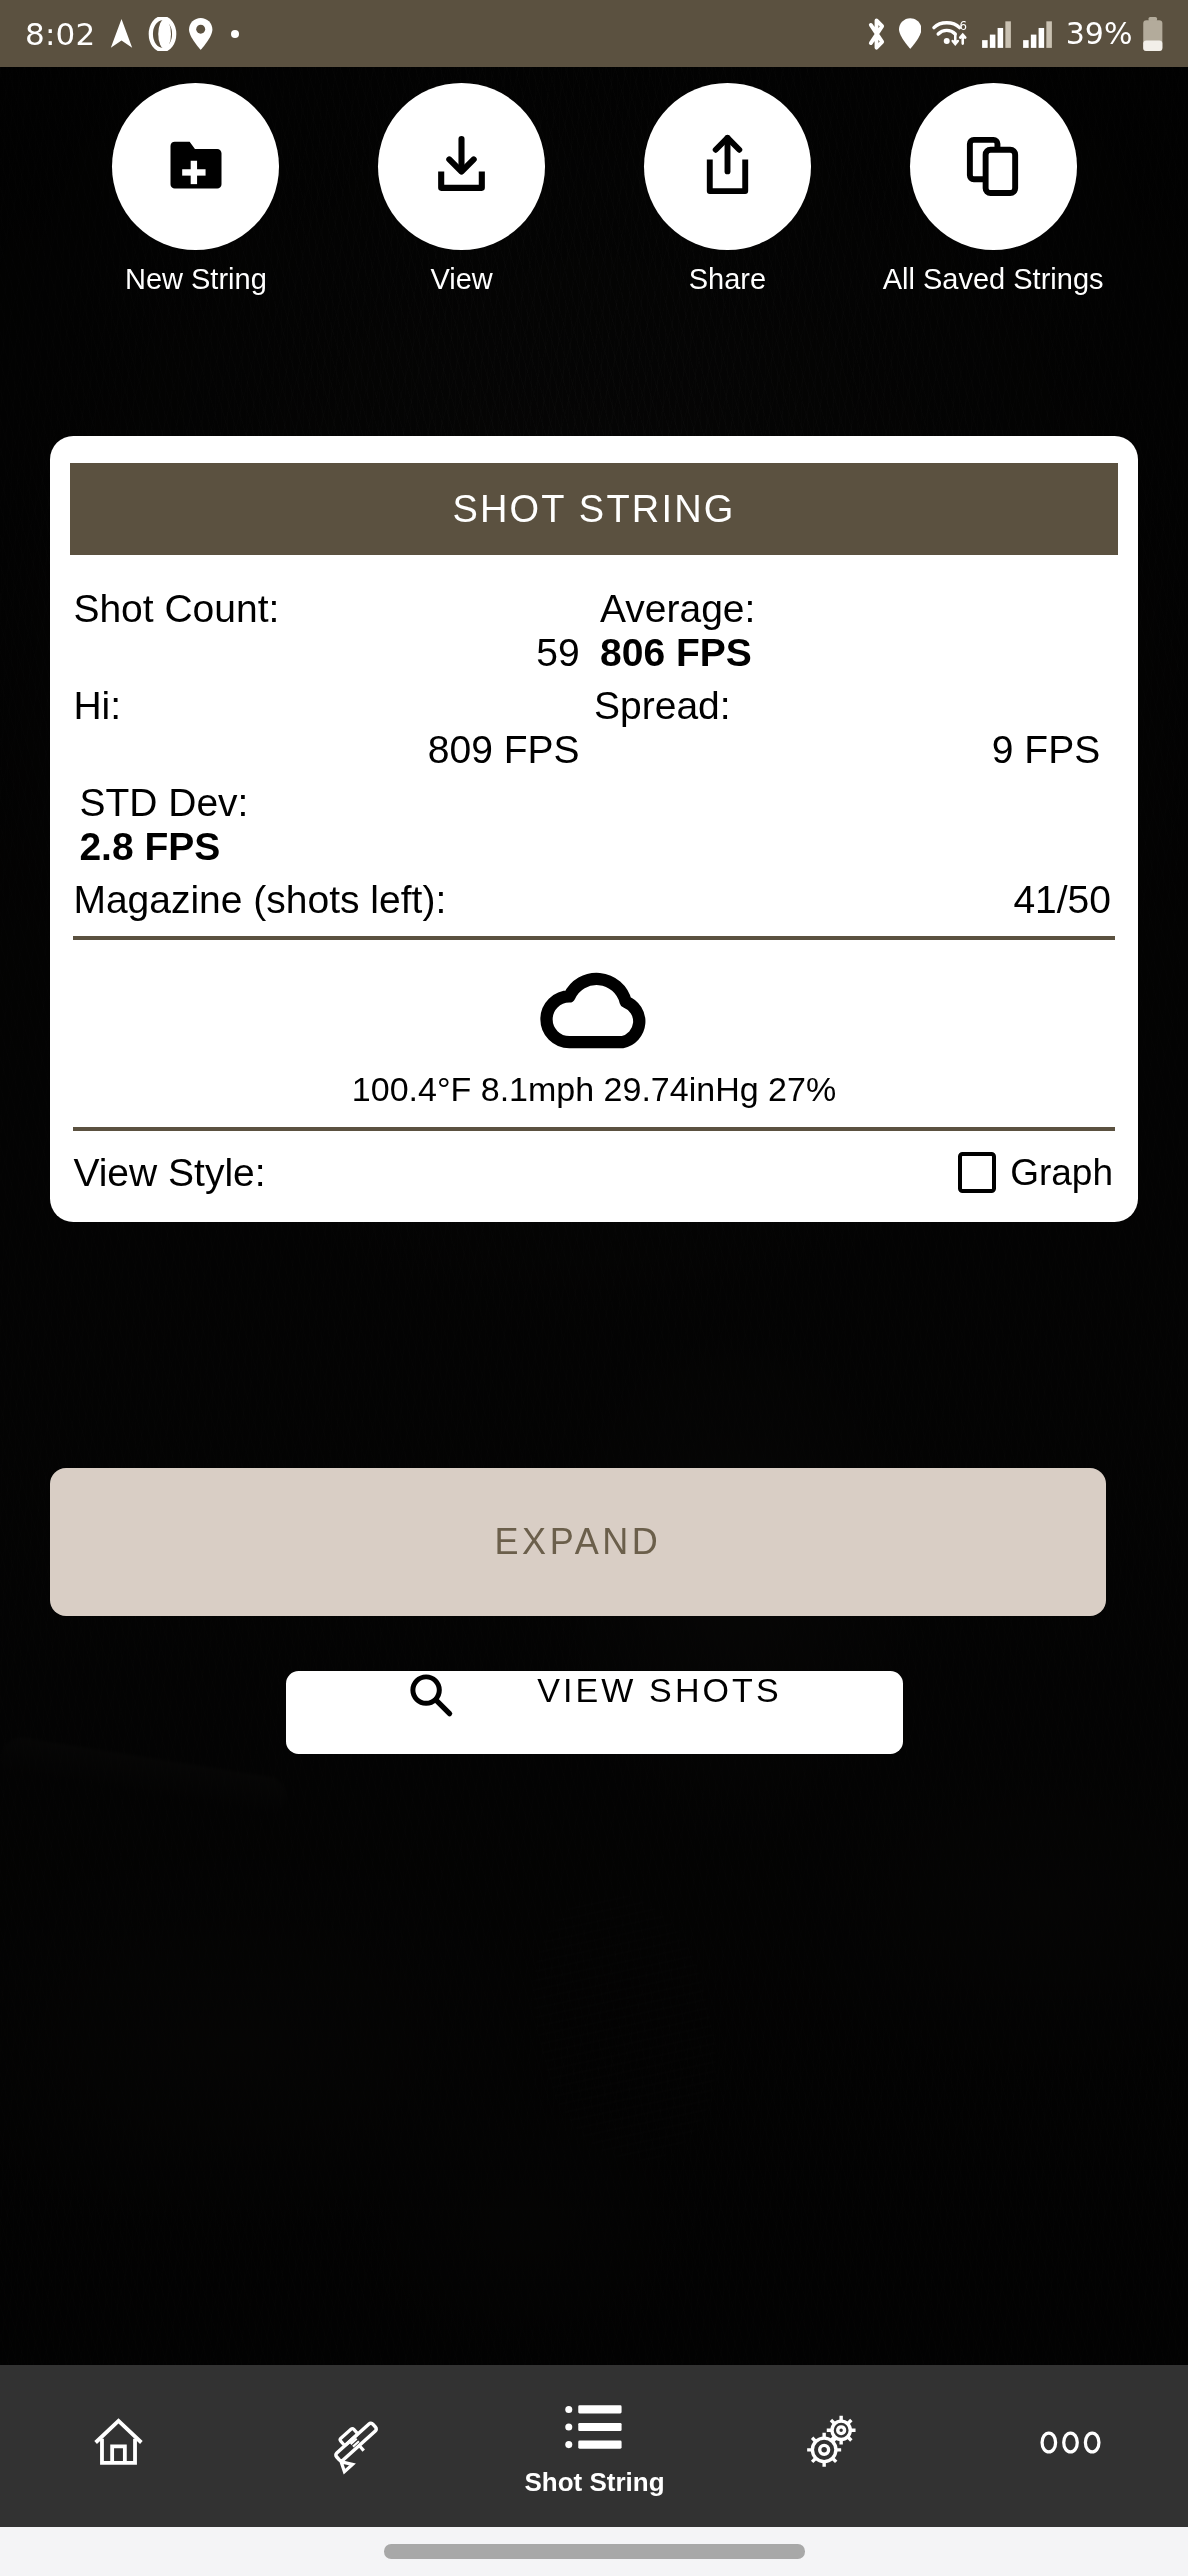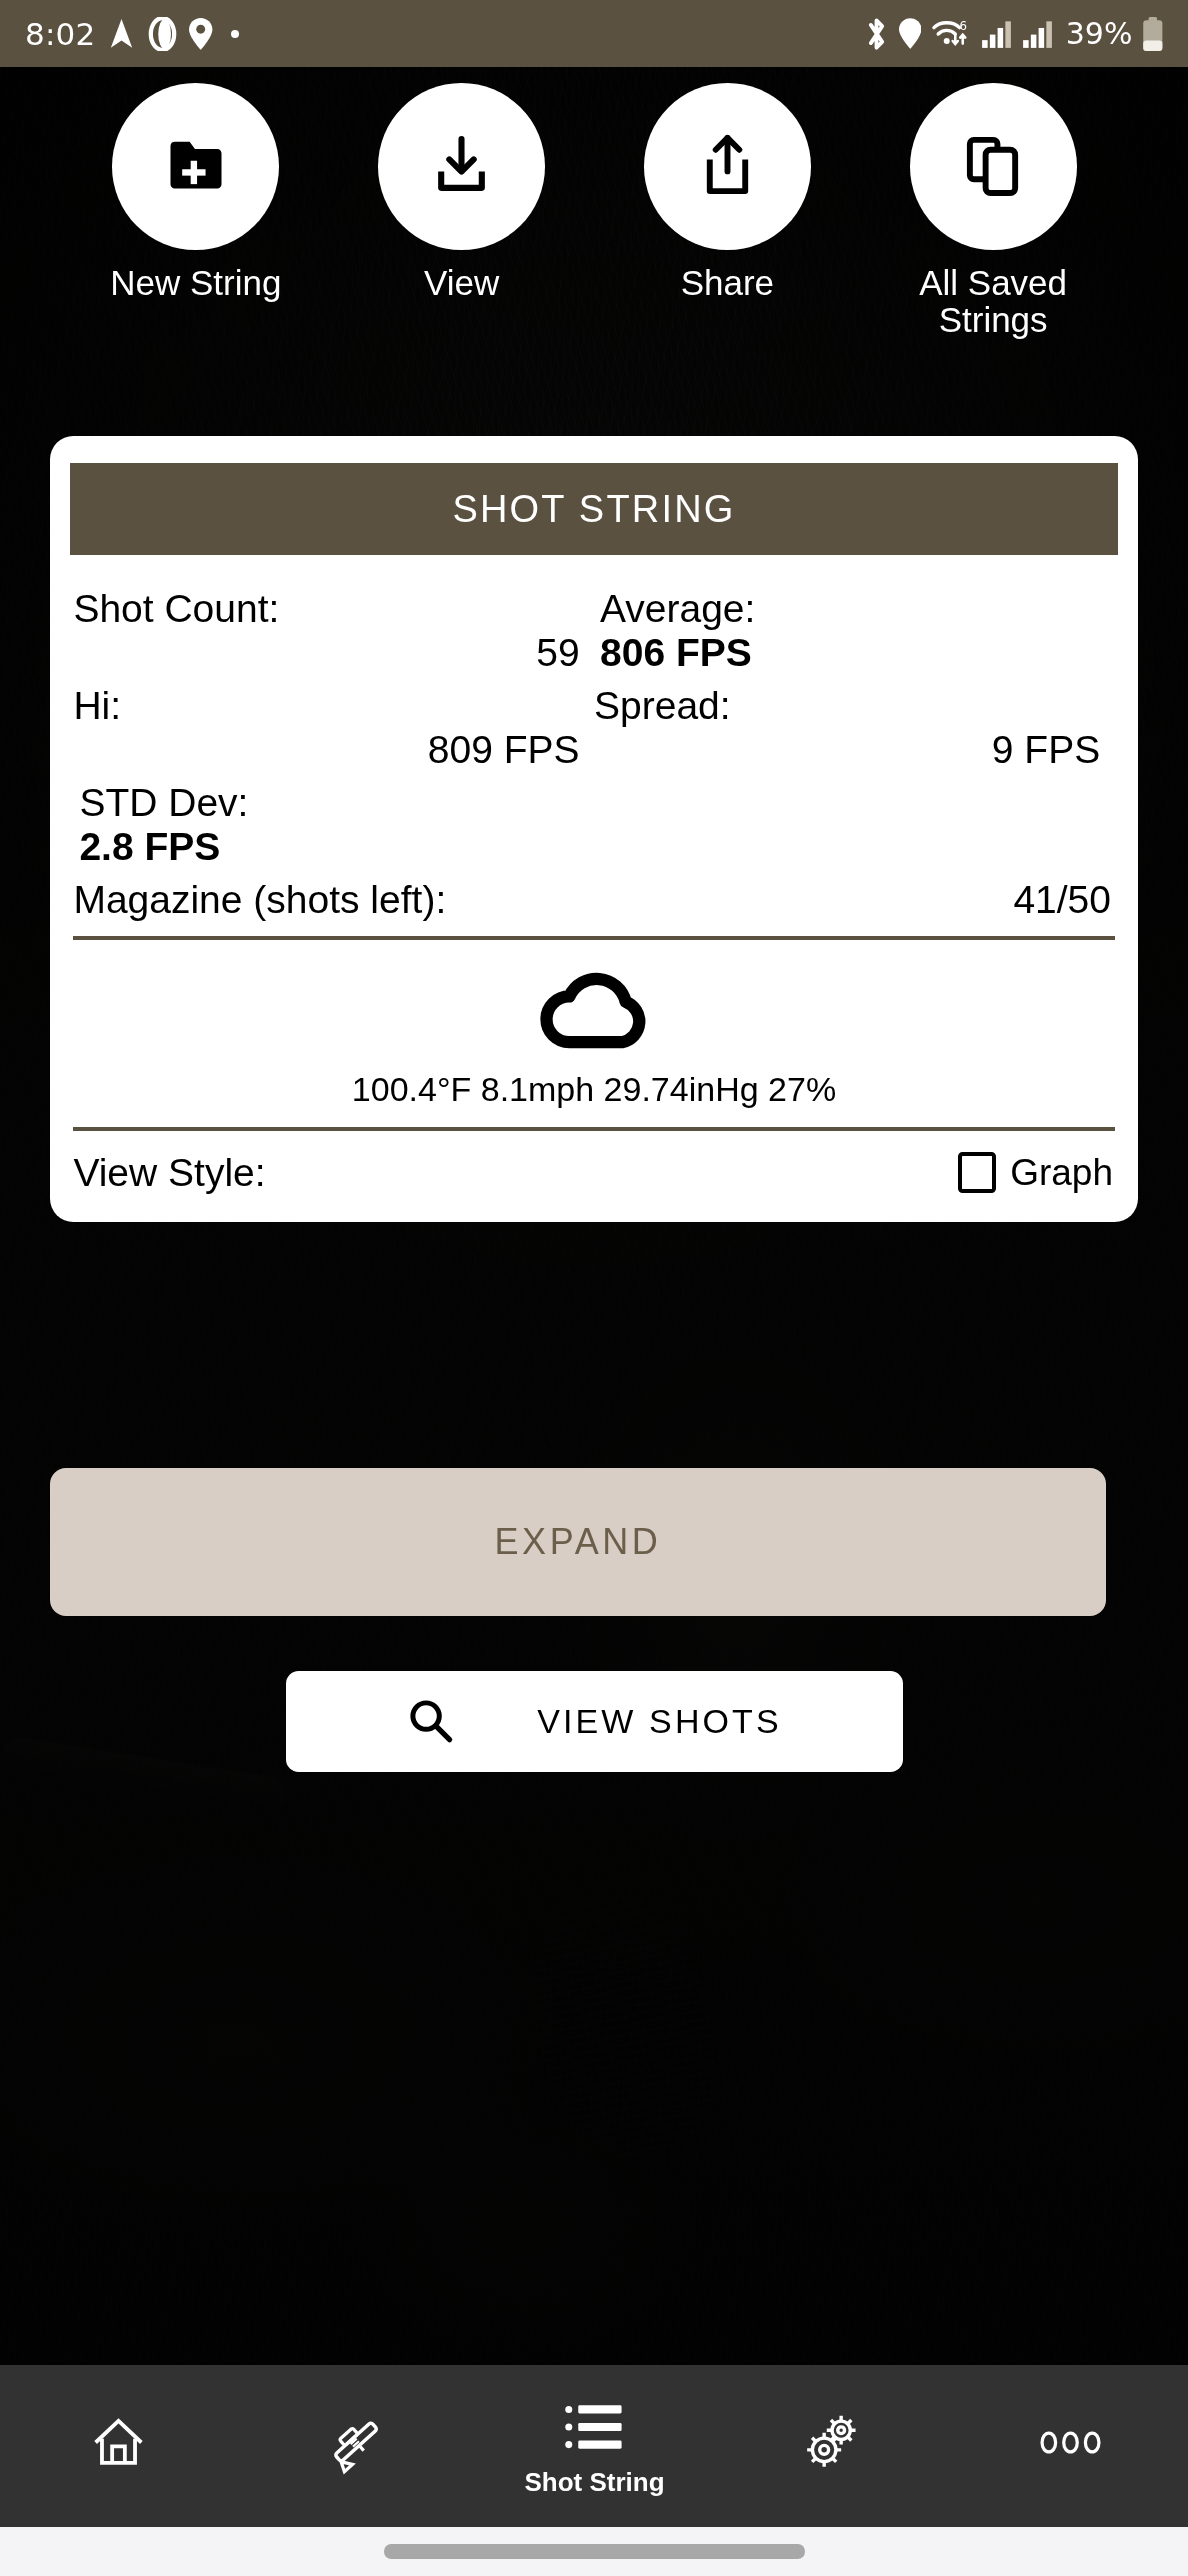--- a/index.html
+++ b/index.html
@@ -92,21 +92,21 @@
   }
   .action-circle {
     width: 167px; height: 167px;
     border-radius: 50%;
     background: #ffffff;
     display: flex; align-items: center; justify-content: center;
   }
   .action-label {
     margin-top: 13.5px;
     color: #ffffff;
-    font-size: 35px;
+    font-size: 29px;
     text-align: center;
     line-height: 1.07;
     max-width: 225px;
   }
 
   
   .card {
     position: absolute;
     left: 50px; top: 436px;
     width: 1088px;
@@ -199,24 +199,24 @@
   .expand-label {
     color: #6b5f4b;
     font-size: 36px;
     letter-spacing: 3.6px;
   }
 
   
   .viewshots-btn {
     position: absolute;
     left: 286px; top: 1671px;
-    width: 617px; height: 101px;
+    width: 617px; height: 83px;
     background: #ffffff;
     border-radius: 12.6px;
-    display: flex; align-items: center; justify-content: center;
+    display: flex; align-items: flex-start; justify-content: center;
     gap: 83px;
     border: none;
     cursor: pointer;
   }
   .viewshots-label {
     color: #000;
     font-size: 34px;
     letter-spacing: 3.1px;
   }
 

